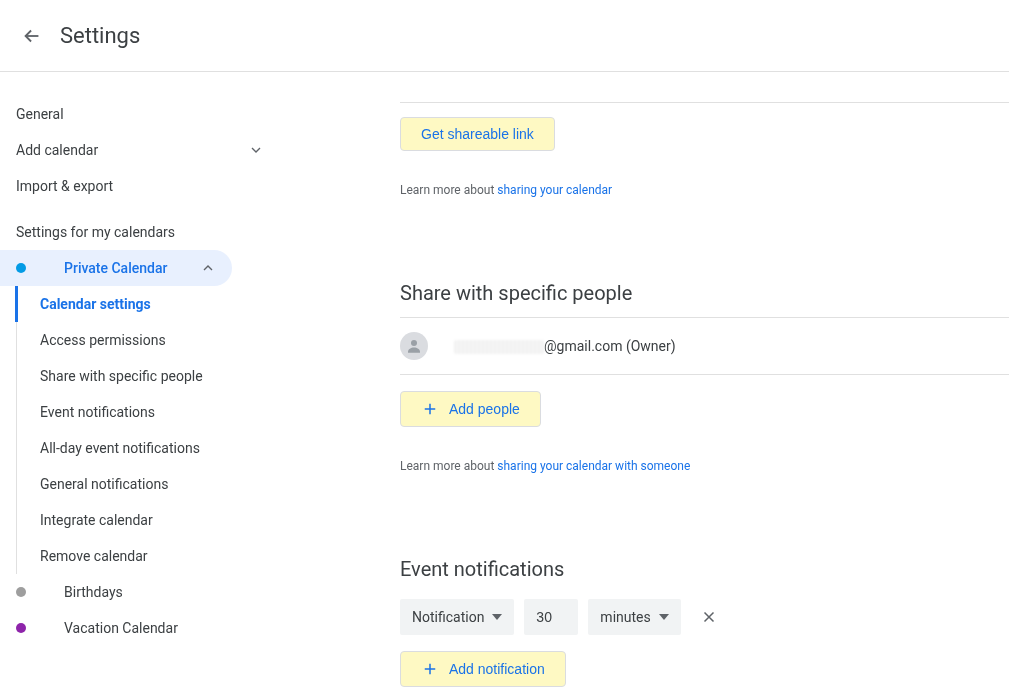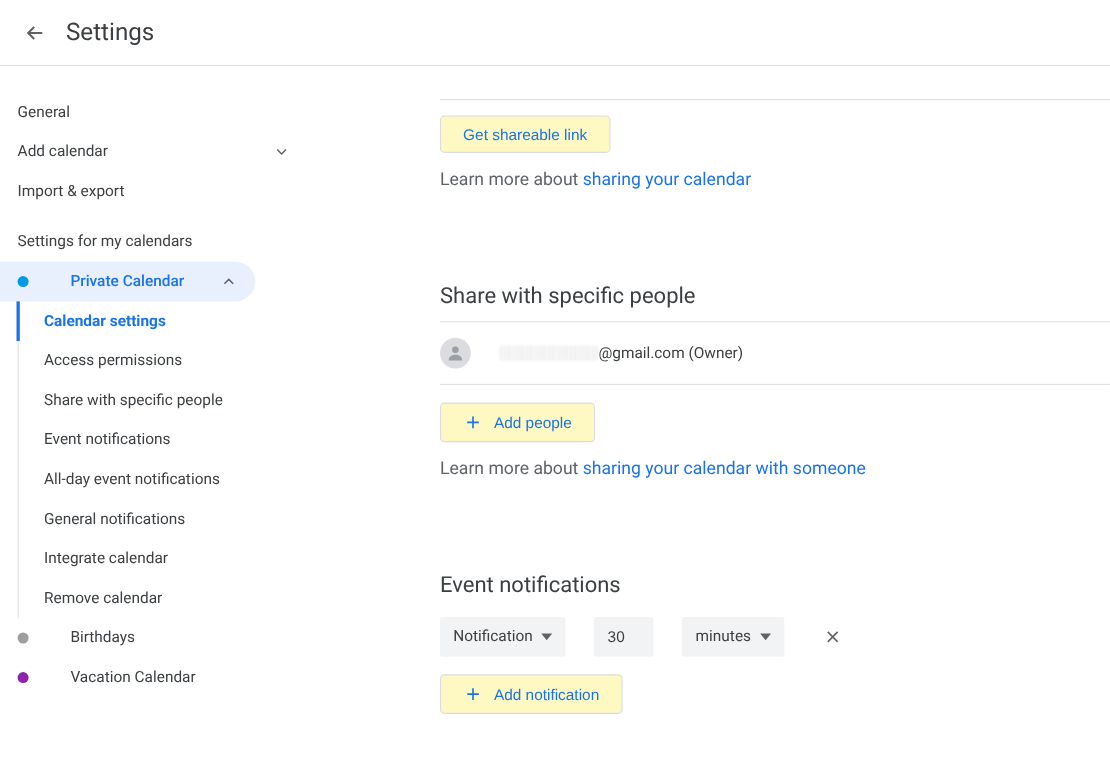--- a/index.html
+++ b/index.html
@@ -6,21 +6,21 @@
   body {
     font-family: 'Google Sans', Roboto, Arial, sans-serif;
     font-size: 14px;
     color: #3c4043;
     background: #fff;
     width: 1009px;
     height: 700px;
     overflow: hidden;
   }
   .header {
-    height: 60px;
+    height: 72px;
     display: flex;
     align-items: center;
     padding: 0 12px;
     border-bottom: 1px solid #e0e0e0;
   }
   .back-arrow {
     width: 40px; height: 40px;
     display: flex; align-items: center; justify-content: center;
     border-radius: 50%;
     cursor: pointer;
@@ -121,23 +121,23 @@
     border-radius: 4px;
     padding: 8px 20px;
     color: #1a73e8;
     font-size: 14px;
     font-weight: 500;
     cursor: pointer;
     background: #fef9c3;
     gap: 10px;
   }
   .help-text {
-    font-size: 16px;
+    font-size: 12px;
     color: #5f6368;
-    margin-top: 14px;
+    margin-top: 32px;
   }
   .help-link {
     color: #1a73e8;
     cursor: pointer;
   }
   .person-row {
     display: flex;
     align-items: center;
     padding: 14px 0;
     border-bottom: 1px solid #e0e0e0;
@@ -153,21 +153,21 @@
   .email-blur {
     display: inline-block;
     width: 90px; height: 14px;
     background: repeating-linear-gradient(90deg,#eee,#f9f9f9 4px);
     filter: blur(1.2px);
     border-radius: 2px;
     vertical-align: middle;
   }
   .notif-row {
     display: flex;
-    gap: 26px;
+    gap: 10px;
     margin-top: 18px;
     align-items: flex-end;
   }
   .chip {
     background: #f1f3f4;
     border: none;
     padding: 10px 12px;
     font-size: 14px;
     color: #3c4043;
     display: flex;

